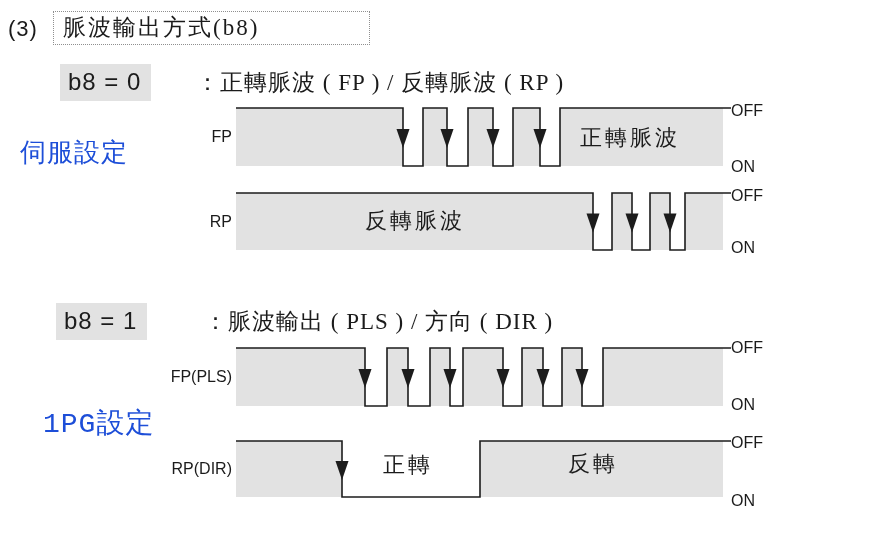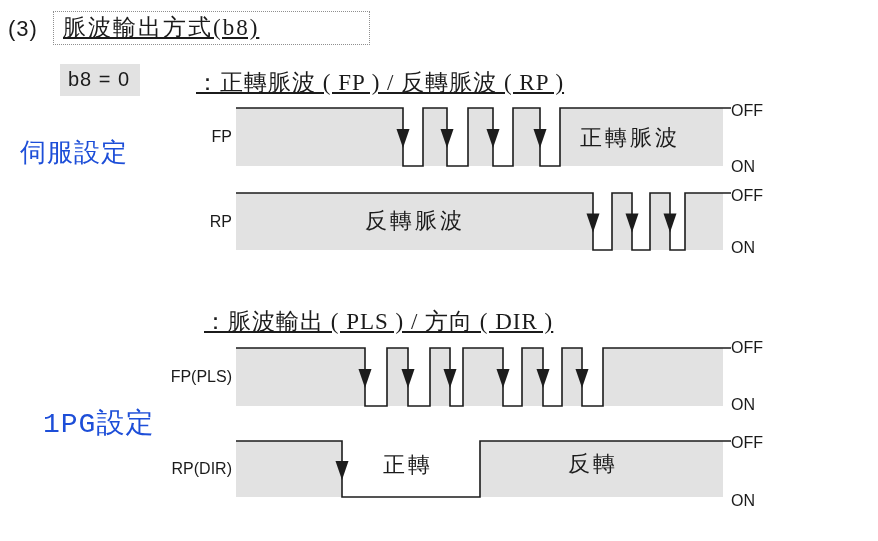--- a/index.html
+++ b/index.html
@@ -5,37 +5,37 @@
   html,body{margin:0;padding:0;background:#ffffff;}
   #page{
     position:relative;
     width:878px;height:541px;
     background:#ffffff;
     font-family:"Liberation Sans",sans-serif;
     color:#1b1b1b;
     overflow:hidden;
   }
   .abs{position:absolute;}
-  .serif{font-family:"Liberation Serif",serif;text-decoration:underline;}
+  .serif{font-family:"Liberation Serif",serif;}
   #item-number{
     left:8px;top:16px;
     font-size:22px;letter-spacing:1px;
   }
   #title-box{
     left:53px;top:11px;
     width:306px;height:32px;
     border:1px dotted #8f8f8f;
     padding-left:9px;
     font-size:23px;letter-spacing:2px;
     line-height:32px;
     white-space:nowrap;
   }
   .tag-box{
     background:#e2e2e2;
-    font-size:20px;
+    font-size:24px;
     letter-spacing:1px;
     padding:4px 10px 5px 8px;
     white-space:nowrap;
   }
   #tag-b8-0{left:60px;top:64px;}
   #tag-b8-1{left:56px;top:303px;}
   .section-desc{
     font-size:23px;
     letter-spacing:1px;
     white-space:nowrap;
@@ -58,20 +58,21 @@
 <div id="page">
 
   <div class="abs" id="item-number">(3)</div>
 
   <div class="abs serif" id="title-box">脈波輸出方式(b8)</div>
 
   <div class="abs tag-box" id="tag-b8-0">b8 = 0</div>
   <div class="abs serif section-desc" id="desc-b8-0">：正轉脈波 ( FP ) / 反轉脈波 ( RP )</div>
   <div class="abs side-label" id="side-label-servo">伺服設定</div>
 
+  <div class="abs tag-box" id="tag-b8-1">b8 = 1</div>
   <div class="abs serif section-desc" id="desc-b8-1">：脈波輸出 ( PLS ) / 方向 ( DIR )</div>
   <div class="abs side-label" id="side-label-1pg">1PG設定</div>
 
   <svg class="abs" id="waveform-canvas" width="878" height="541">
       <g>
         <rect x="236" y="108" width="167" height="58" fill="#e2e2e2"></rect>
         <rect x="423" y="108" width="24" height="58" fill="#e2e2e2"></rect>
         <rect x="468" y="108" width="25" height="58" fill="#e2e2e2"></rect>
         <rect x="513" y="108" width="27" height="58" fill="#e2e2e2"></rect>
         <rect x="560" y="108" width="163" height="58" fill="#e2e2e2"></rect>

